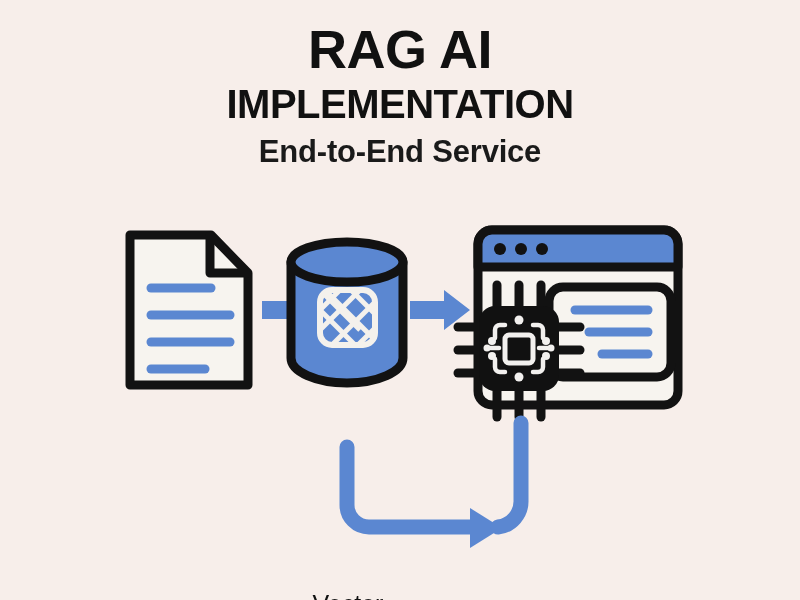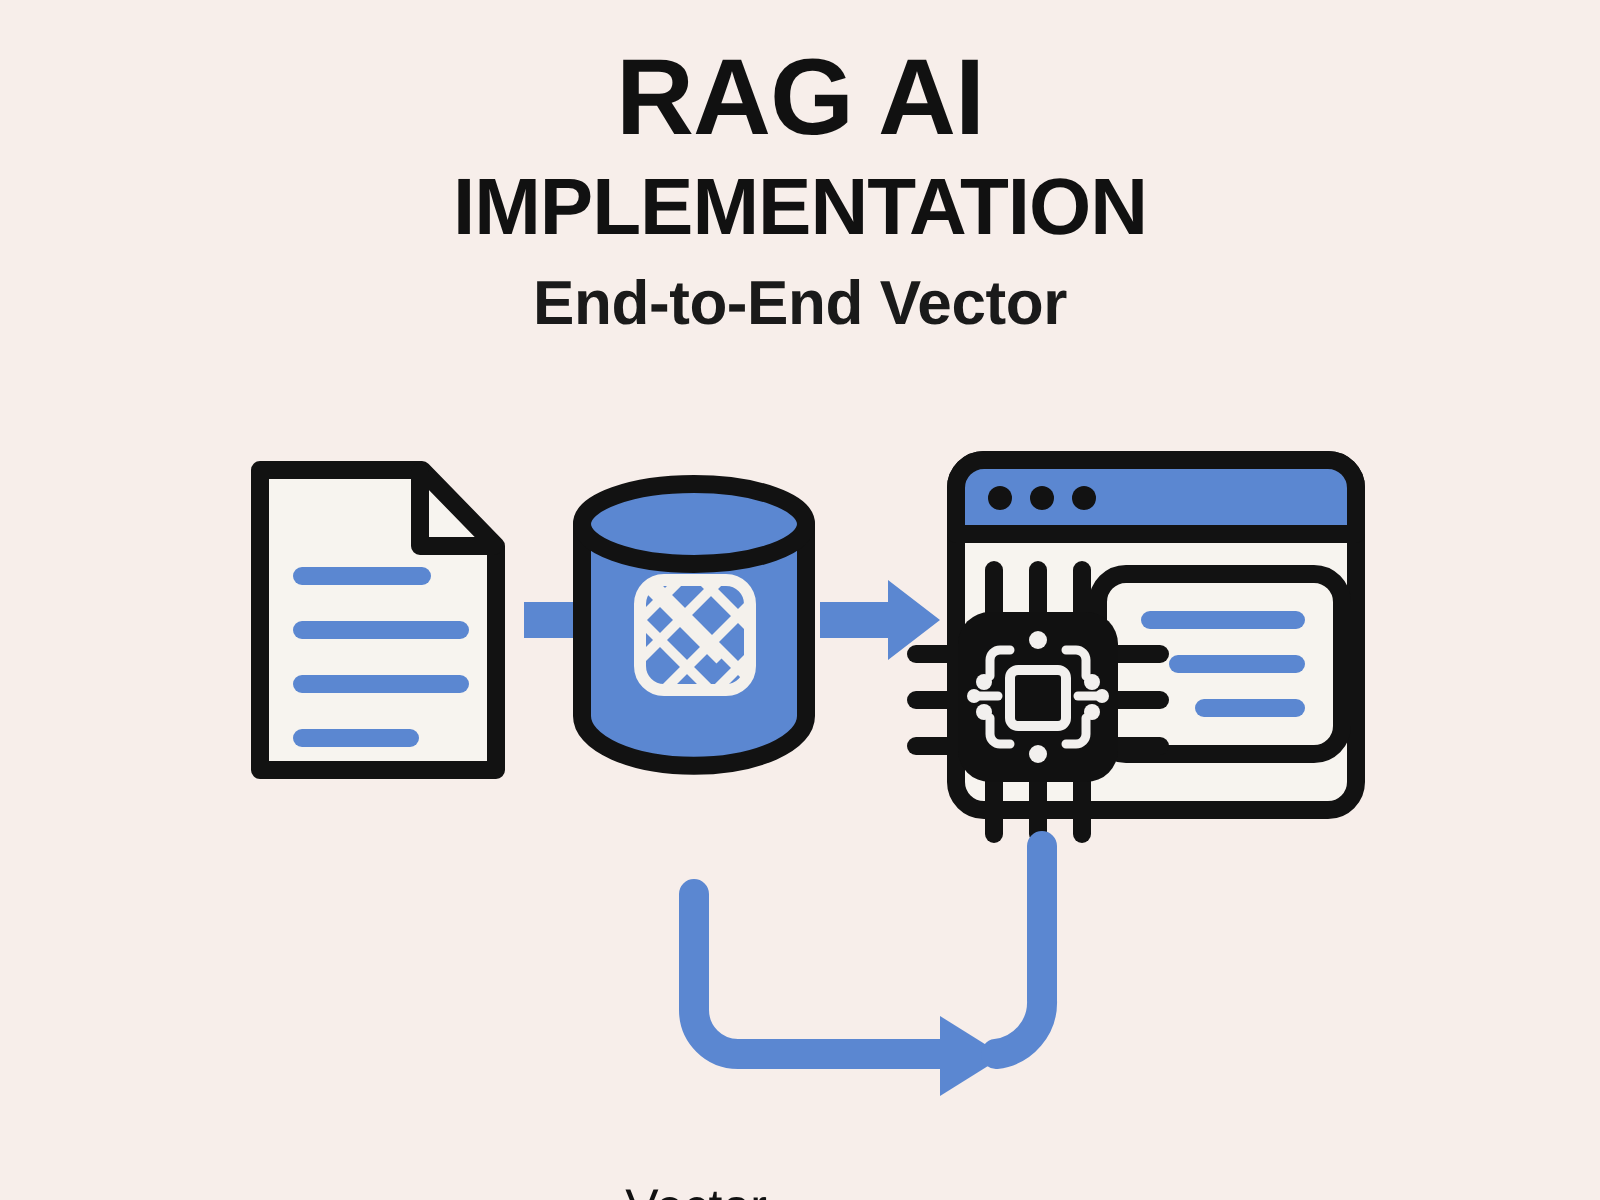--- a/index.html
+++ b/index.html
@@ -78,21 +78,21 @@
   .caption-label span { display: block; }
 </style>
 </head>
 <body>
 
 <div id="infographic">
 
   <div class="title-block">
     <span class="title-line title-line-1">RAG AI</span>
     <span class="title-line title-line-2">IMPLEMENTATION</span>
-    <span class="subtitle">End-to-End Vector</span>
+    <span class="subtitle">End-to-End Service</span>
   </div>
 
   <div class="diagram">
 
     <svg width="800" height="395" viewBox="0 0 800 395" xmlns="http://www.w3.org/2000/svg">
 
       <g>
         <path d="M130 30 L211 30 L248 68 L248 180 L130 180 Z" fill="#f7f4ef" stroke="#121212" stroke-width="9" stroke-linejoin="round" stroke-linecap="round"></path>
         <path d="M210 31 L210 68 L247 68" fill="none" stroke="#121212" stroke-width="9" stroke-linejoin="round" stroke-linecap="round"></path>
         <g fill="none" stroke="#5b87d1" stroke-width="9" stroke-linecap="round">

